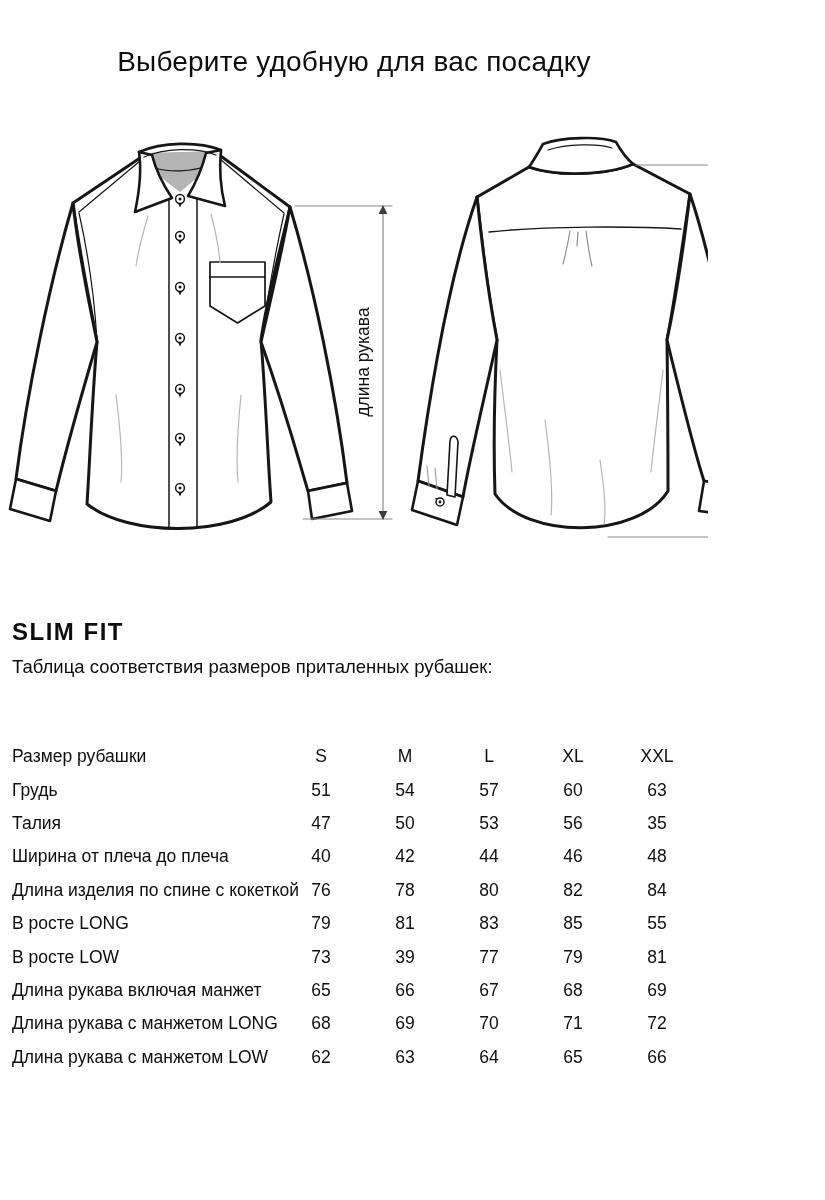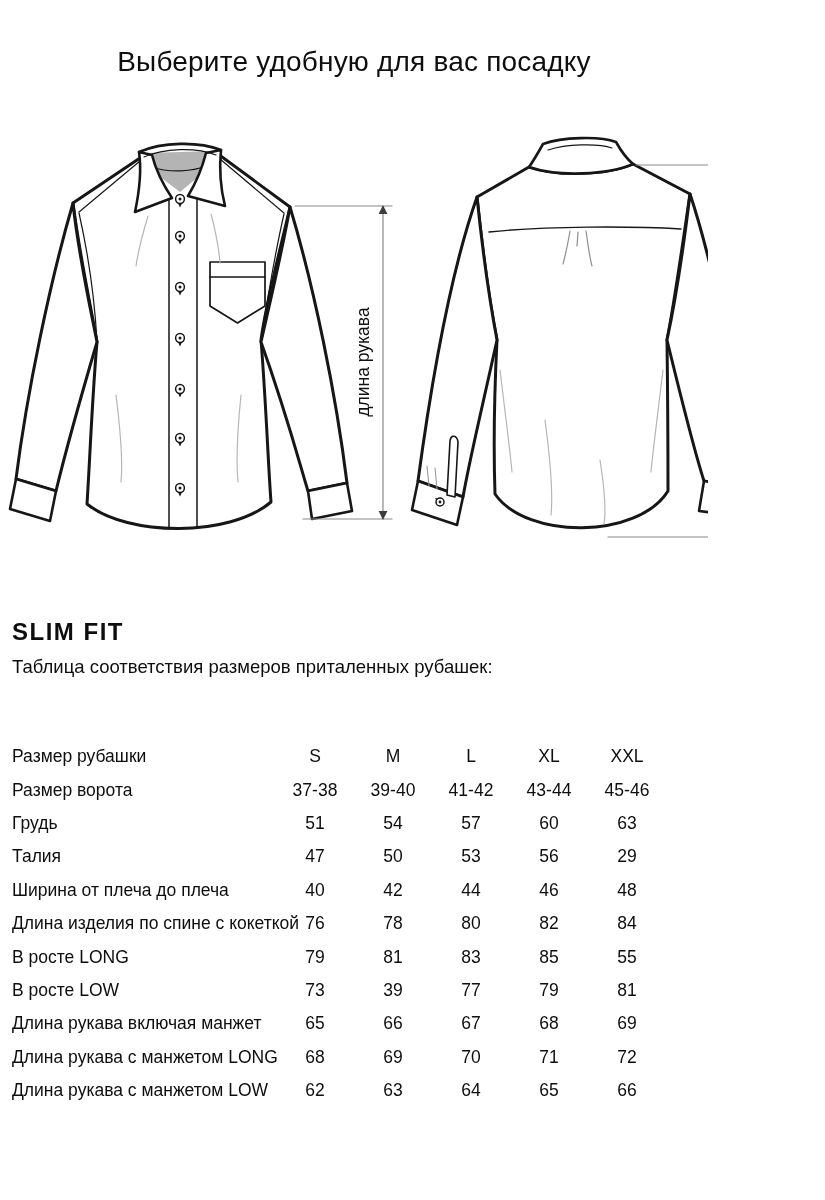--- a/index.html
+++ b/index.html
@@ -20,21 +20,21 @@
   .table-subtitle {
     position:absolute; top:656px; left:12px; font-size:18.5px; font-weight:400;
   }
   .size-table {
     position:absolute; top:740px; left:12px; width:660px;
     font-size:17.5px;
   }
   .trow {
     display:grid;
     grid-template-columns:264px repeat(5,78px);
-    height:33.4px; align-items:center;
+    height:33.4px; align-items:center;gap:6px;
   }
   .tlabel { text-align:left; white-space:nowrap; }
   .tcell  { text-align:center; }
 
   svg path, svg circle, svg line { vector-effect:none; }
 </style>
 </head>
 <body>
 
 <div class="page">
@@ -192,42 +192,34 @@
   <div class="size-table">
       <div class="trow">
         <div class="tlabel">Размер рубашки</div>
         <div class="tcell">S</div>
         <div class="tcell">M</div>
         <div class="tcell">L</div>
         <div class="tcell">XL</div>
         <div class="tcell">XXL</div>
       </div>
       <div class="trow">
-        <div class="tlabel">Размер ворота</div>
-        <div class="tcell">37-38</div>
-        <div class="tcell">39-40</div>
-        <div class="tcell">41-42</div>
-        <div class="tcell">43-44</div>
-        <div class="tcell">45-46</div>
-      </div>
-      <div class="trow">
         <div class="tlabel">Грудь</div>
         <div class="tcell">51</div>
         <div class="tcell">54</div>
         <div class="tcell">57</div>
         <div class="tcell">60</div>
         <div class="tcell">63</div>
       </div>
       <div class="trow">
         <div class="tlabel">Талия</div>
         <div class="tcell">47</div>
         <div class="tcell">50</div>
         <div class="tcell">53</div>
         <div class="tcell">56</div>
-        <div class="tcell">29</div>
+        <div class="tcell">35</div>
       </div>
       <div class="trow">
         <div class="tlabel">Ширина от плеча до плеча</div>
         <div class="tcell">40</div>
         <div class="tcell">42</div>
         <div class="tcell">44</div>
         <div class="tcell">46</div>
         <div class="tcell">48</div>
       </div>
       <div class="trow">

